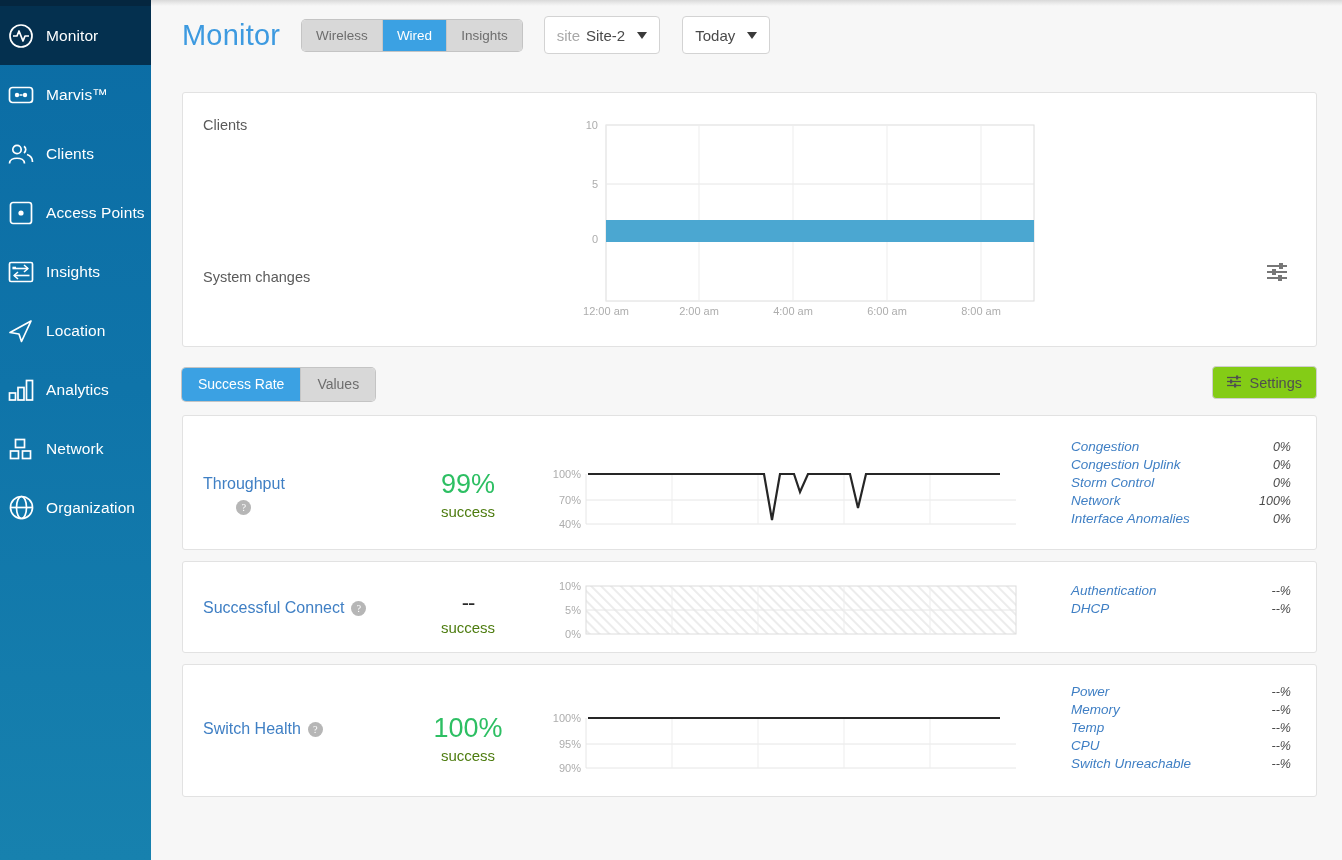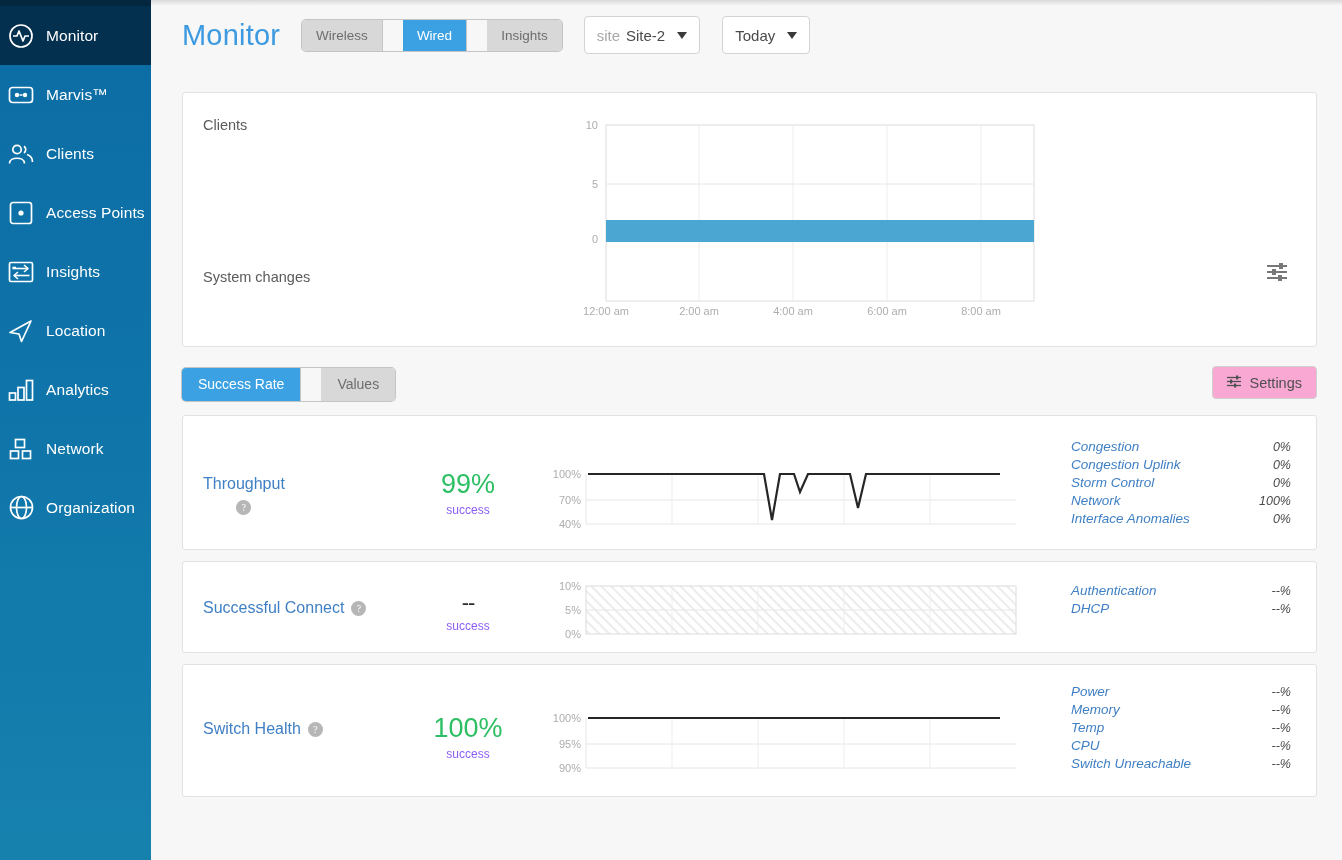--- a/index.html
+++ b/index.html
@@ -51,21 +51,20 @@
     display: flex; align-items: center; gap: 0;
   }
   .page-title {
     color: #3d9ae0; font-size: 29px; font-weight: 400;
     letter-spacing: .2px; line-height: 1;
   }
   .seg-group {
     display: flex; margin-left: 22px;
     border-radius: 4px; overflow: hidden;
     box-shadow: 0 0 0 1px #c4c4c4;
-    gap: 20px;
   }
   .seg {
     padding: 0 14px; height: 31px; line-height: 31px;
     font-size: 13.5px; color: #6d6d6d; background: #d8d8d8;
     cursor: pointer; border-right: 1px solid #c6c6c6;
   }
   .seg:last-child { border-right: 0; }
   .seg.active { background: #3ba1e3; color: #ffffff; }
 
   .dropdown {
@@ -101,21 +100,21 @@
   }
 
   
   .tabrow { position: absolute; left: 31px; top: 368px; }
   .tabrow .seg-group { margin-left: 0; }
   .tabrow .seg { height: 33px; line-height: 33px; font-size: 14px; padding: 0 16px; }
   .settings-btn {
     position: absolute; right: 25px; top: 366px;
     display: flex; align-items: center; gap: 8px;
     height: 33px; padding: 0 14px;
-    background: #f9a8d4; border: 1px solid #cfcfcf; border-radius: 4px;
+    background: #84cc16; border: 1px solid #cfcfcf; border-radius: 4px;
     color: #4f4f4f; font-size: 14.5px; cursor: pointer;
   }
 
   
   #card-throughput { left: 31px; top: 415px; width: 1135px; height: 135px; }
   #card-connect    { left: 31px; top: 561px; width: 1135px; height: 92px; }
   #card-health     { left: 31px; top: 664px; width: 1135px; height: 133px; }
 
   .m-title {
     position: absolute; left: 20px; display: flex; align-items: center; gap: 7px;
@@ -126,21 +125,21 @@
     background: #b6b6b6; color: #ffffff;
     font-size: 10.5px; line-height: 15px; text-align: center;
     font-family: "Liberation Serif", serif; cursor: pointer;
   }
   .m-value {
     position: absolute; text-align: center; width: 120px;
   }
   .m-pct { font-size: 27px; line-height: 1; }
   .m-pct.good { color: #2dbf63; }
   .m-pct.none { color: #2a2a2a; font-size: 22px; letter-spacing: -1px; }
-  .m-sub { color: #8b5cf6; font-size: 12px; margin-top: 5px; }
+  .m-sub { color: #4d7c0f; font-size: 15px; margin-top: 5px; }
 
   .m-plot { position: absolute; }
   .m-legend { position: absolute; font-style: italic; }
   .leg-row {
     display: flex; justify-content: space-between; align-items: baseline;
     width: 220px; margin-bottom: 3px;
   }
   .leg-name { color: #3f7fc4; font-size: 13.5px; cursor: pointer; }
   .leg-val  { color: #4a4a4a; font-size: 12.5px; }
 

